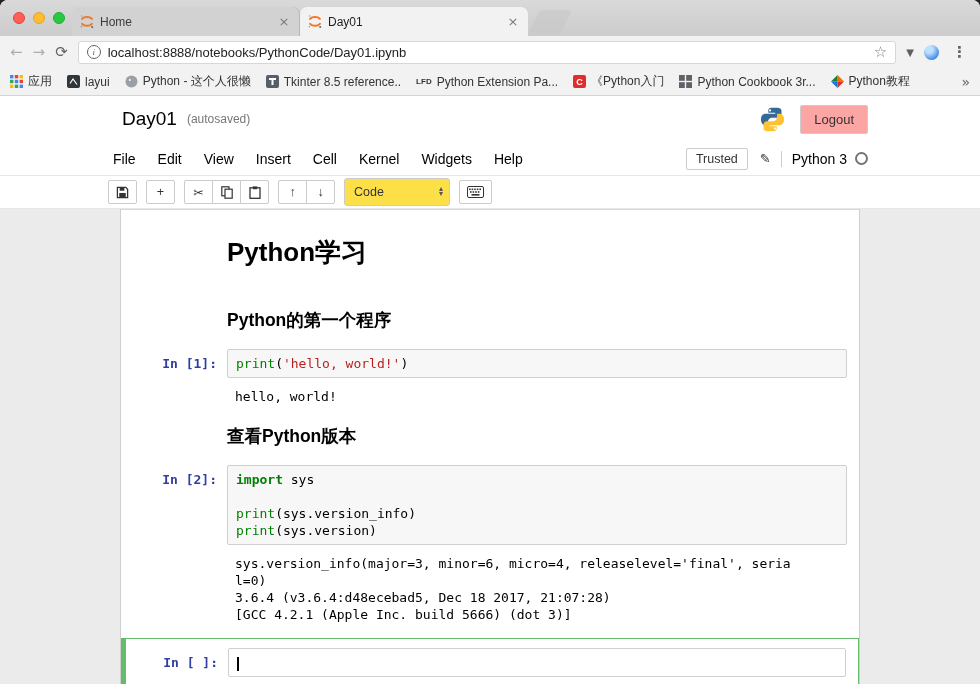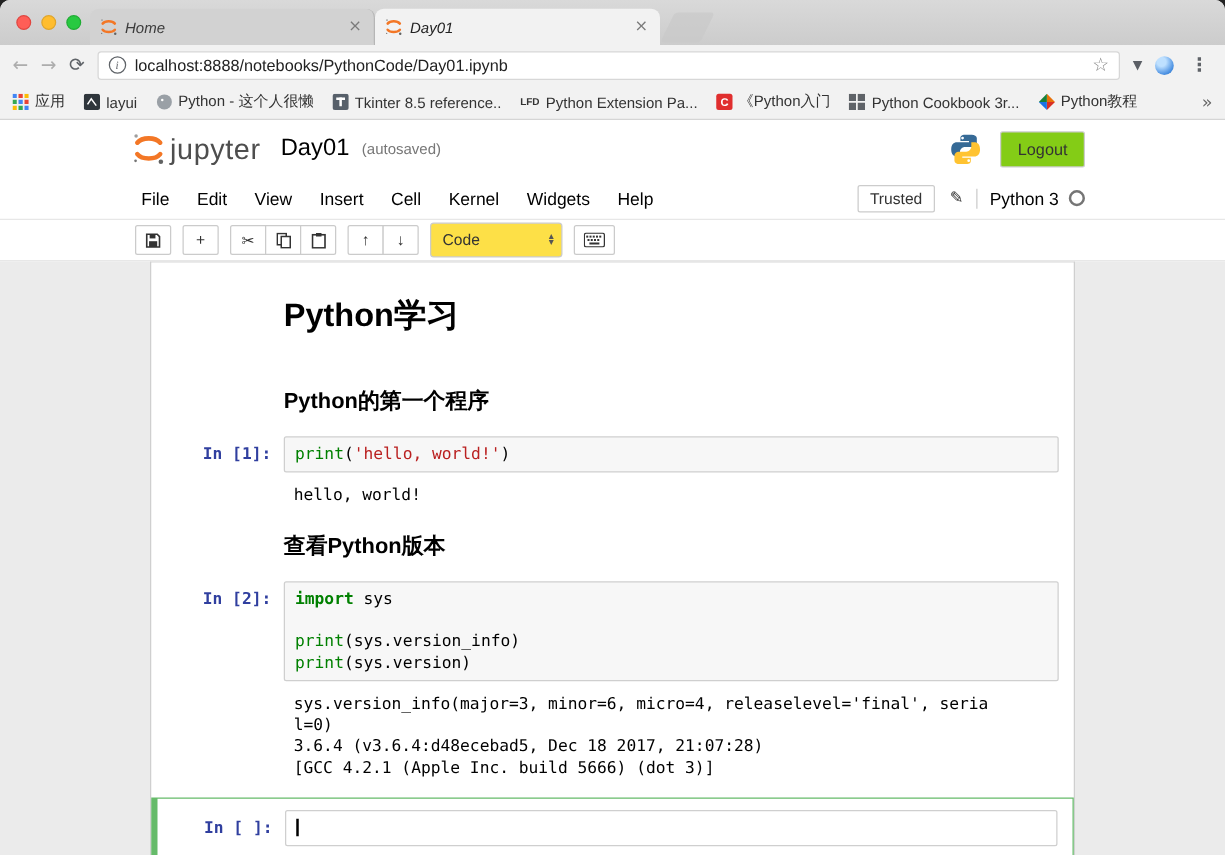--- a/index.html
+++ b/index.html
@@ -11,21 +11,21 @@
   .tabstrip { height:36px; background:linear-gradient(#D9D9D9,#CCCCCC); display:flex; align-items:flex-end; position:relative; }
   .traffic { position:absolute; left:13px; top:12px; display:flex; gap:8px; }
   .light { width:12px; height:12px; border-radius:50%; display:inline-block; }
   .light.red { background:#FF5E57; border:1px solid #E14640; }
   .light.yellow { background:#FFBD2E; border:1px solid #E0A52A; }
   .light.green { background:#28C941; border:1px solid #1FAD34; }
   .tabs { display:flex; margin-left:72px; align-items:flex-end; }
   .tab { width:228px; height:29px; display:flex; align-items:center; gap:6px; padding:0 8px; border-radius:7px 7px 0 0; font-size:12px; color:#3c3c3c; }
   .tab.inactive { background:#D2D2D2; border-right:1px solid #b6b6b6; }
   .tab.active { background:#F2F2F2; color:#222; }
-  .tab-title { flex:1; overflow:hidden; white-space:nowrap; text-overflow:ellipsis;font-style:italic; }
+  .tab-title { flex:1; overflow:hidden; white-space:nowrap; text-overflow:ellipsis; }
   .tab-close { color:#7a7a7a; font-size:13px; width:14px; text-align:center; cursor:default; }
   .newtab { width:32px; height:24px; margin-left:6px; background:#c9c9c9; transform:skewX(-26deg); border-radius:3px; margin-bottom:2px; opacity:.7; }
 
   .urlrow { height:32px; background:#F2F2F2; display:flex; align-items:center; padding:0 10px; gap:10px; }
   .uni-icon { font-family:"DejaVu Sans", sans-serif; }
   .nav-icon { font-size:15px; color:#5f6368; line-height:1; }
   .nav-icon.dim { color:#ADADAD; }
   .urlfield { flex:1; height:23px; background:#fff; border:1px solid #D7D7D7; border-radius:3px; display:flex; align-items:center; gap:7px; padding:0 8px; }
   .info-badge { width:14px; height:14px; border:1.4px solid #5f6368; border-radius:50%; color:#5f6368; font-size:9px; font-style:italic; font-family:"Liberation Serif",serif; display:flex; align-items:center; justify-content:center; flex:none; }
   .url-text { font-size:13px; color:#222; flex:1; white-space:nowrap; overflow:hidden; }
@@ -42,21 +42,21 @@
   .bm-overflow { margin-left:auto; color:#666; font-size:14px; }
 
   
   .jp-header { height:46px; background:#fff; display:flex; align-items:center; padding:0 112px 0 106px; }
   .jp-logo { display:flex; align-items:center; gap:4px; }
   .logo-text { font-size:23px; color:#4E4E4E; letter-spacing:.5px; }
   .nb-name { font-size:19px; color:#000; margin-left:16px; }
   .autosave { font-size:12px; color:#777; margin-left:10px; }
   .spacer { flex:1; }
   .py-logo { margin-right:14px; display:inline-flex; }
-  .logout { background:#84cc16; border:1px solid #CCC; border-radius:2px; padding:6px 13px; font-size:13px; color:#333; font-family:inherit; }
+  .logout { background:#fca5a5; border:1px solid #CCC; border-radius:2px; padding:6px 13px; font-size:13px; color:#333; font-family:inherit; }
 
   .jp-menubar { height:34px; background:#fff; border-bottom:1px solid #E7E7E7; display:flex; align-items:center; padding:0 112px 0 102px; font-size:14px; color:#000; }
   .menu-item { padding:0 11px; }
   .trusted-btn { border:1px solid #CCC; border-radius:2px; padding:3px 9px; font-size:12.5px; color:#333; }
   .pencil { margin:0 10px 0 12px; font-size:13px; color:#333; }
   .kernel-divider { border-left:1px solid #CCC; height:16px; margin-right:10px; }
   .kernel-name { font-size:14px; color:#000; margin-right:8px; }
   .kernel-circle { width:13px; height:13px; border:2px solid #757575; border-radius:50%; display:inline-block; }
 
   .jp-toolbar { height:33px; background:#fff; border-bottom:1px solid #E7E7E7; display:flex; align-items:center; padding:0 112px 0 108px; gap:9px; }
@@ -216,26 +216,20 @@
             <path d="M6.5 13 0 6.5 6.5 6.5Z" fill="#1A73E8"></path>
             <path d="M0 6.5 6.5 0 6.5 6.5Z" fill="#188038"></path>
           </svg>
       </span>
       <span>Python教程</span>
     </div>
     <span class="bm-overflow uni-icon">»</span>
   </div>
 
   <div class="jp-header">
-    <div class="jp-logo">
-      <svg width="26" height="28">
-          <use href="#jupyter-mark"></use>
-        </svg>
-      <span class="logo-text">jupyter</span>
-    </div>
     <span class="nb-name">Day01</span>
     <span class="autosave">(autosaved)</span>
     <div class="spacer"></div>
     <span class="py-logo">
       <svg width="27" height="27" viewBox="0 0 110 110">
         <path fill="#366A96" d="M54.5 7c-15 0-16.5 6.5-16.5 11v9.5h28V32h-39C15.5 32 8 40 8 55s7.5 23 19 23h9.5V64c0-9 7.5-16.5 16.5-16.5h25c7.5 0 13.5-6 13.5-13.5V18c0-7-8-11-16.5-11h-20.5z"></path>
         <circle fill="#fff" cx="45" cy="18" r="4.5"></circle>
         <path fill="#FFC331" d="M55.5 103c15 0 16.5-6.5 16.5-11v-9.5H44V78h39c11.5 0 19-8 19-23S94.5 32 83 32h-9.5v14c0 9-7.5 16.5-16.5 16.5H32c-7.5 0-13.5 6-13.5 13.5v16c0 7 8 11 16.5 11h20.5z"></path>
         <circle fill="#fff" cx="65" cy="92" r="4.5"></circle>
       </svg>

